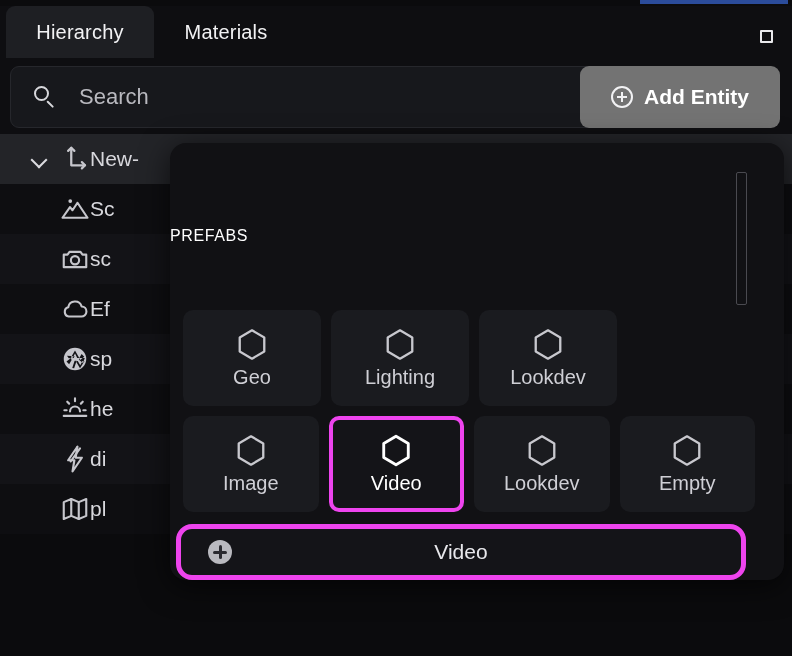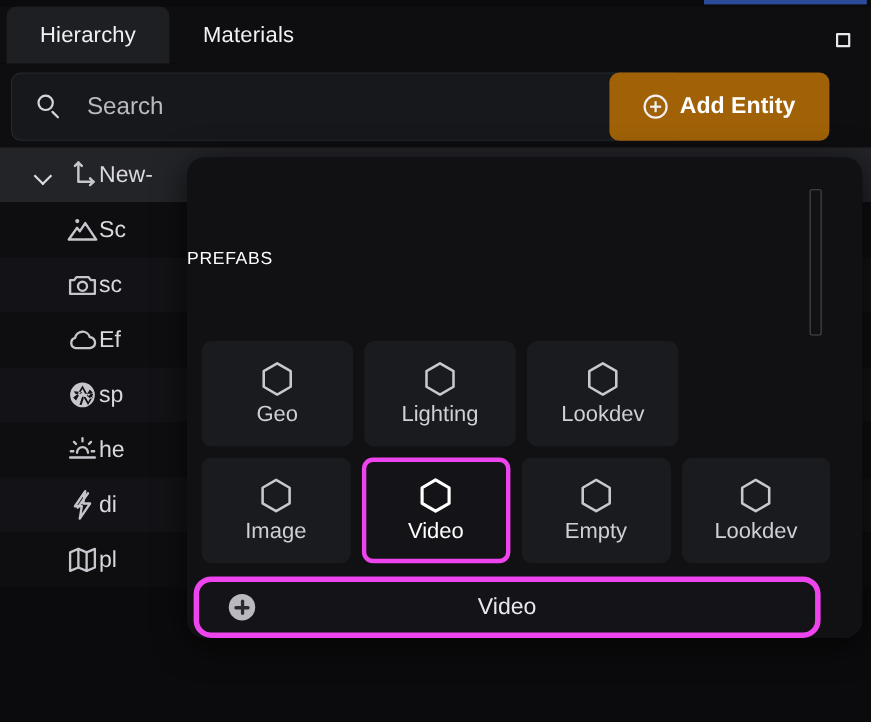--- a/index.html
+++ b/index.html
@@ -114,23 +114,23 @@
     border-radius: 2px;
   }
   .search-placeholder {
     margin-left: 22px;
     color: #b9b9bf;
     font-size: 22px;
   }
 
   .add-entity {
     position: absolute;
-    left: 554px; top: 8px;
+    left: 580px; top: 8px;
     width: 200px; height: 62px;
-    background: #a16207;
+    background: #737373;
     border-radius: 9px;
     display: flex;
     align-items: center;
     justify-content: center;
     gap: 11px;
     cursor: pointer;
     user-select: none;
   }
   .plus-circle-outline {
     width: 22px; height: 22px;
@@ -491,29 +491,29 @@
             </svg>
           </span>
           <span class="prefab-label">Video</span>
         </div>
         <div class="prefab-tile">
           <span class="hex">
             <svg viewBox="0 0 22 24" fill="none" stroke="currentColor" stroke-width="1.7" stroke-linejoin="round">
               <path d="M11 1.6 20 6.8v10.4L11 22.4 2 17.2V6.8z"></path>
             </svg>
           </span>
+          <span class="prefab-label">Lookdev</span>
+        </div>
+        <div class="prefab-tile">
+          <span class="hex">
+            <svg viewBox="0 0 22 24" fill="none" stroke="currentColor" stroke-width="1.7" stroke-linejoin="round">
+              <path d="M11 1.6 20 6.8v10.4L11 22.4 2 17.2V6.8z"></path>
+            </svg>
+          </span>
           <span class="prefab-label">Empty</span>
-        </div>
-        <div class="prefab-tile">
-          <span class="hex">
-            <svg viewBox="0 0 22 24" fill="none" stroke="currentColor" stroke-width="1.7" stroke-linejoin="round">
-              <path d="M11 1.6 20 6.8v10.4L11 22.4 2 17.2V6.8z"></path>
-            </svg>
-          </span>
-          <span class="prefab-label">Lookdev</span>
         </div>
       </div>
 
     </div>
   </div>
 
   <div class="action-bar">
     <span class="plus-filled"></span>
     <span class="action-label">Video</span>
   </div>

